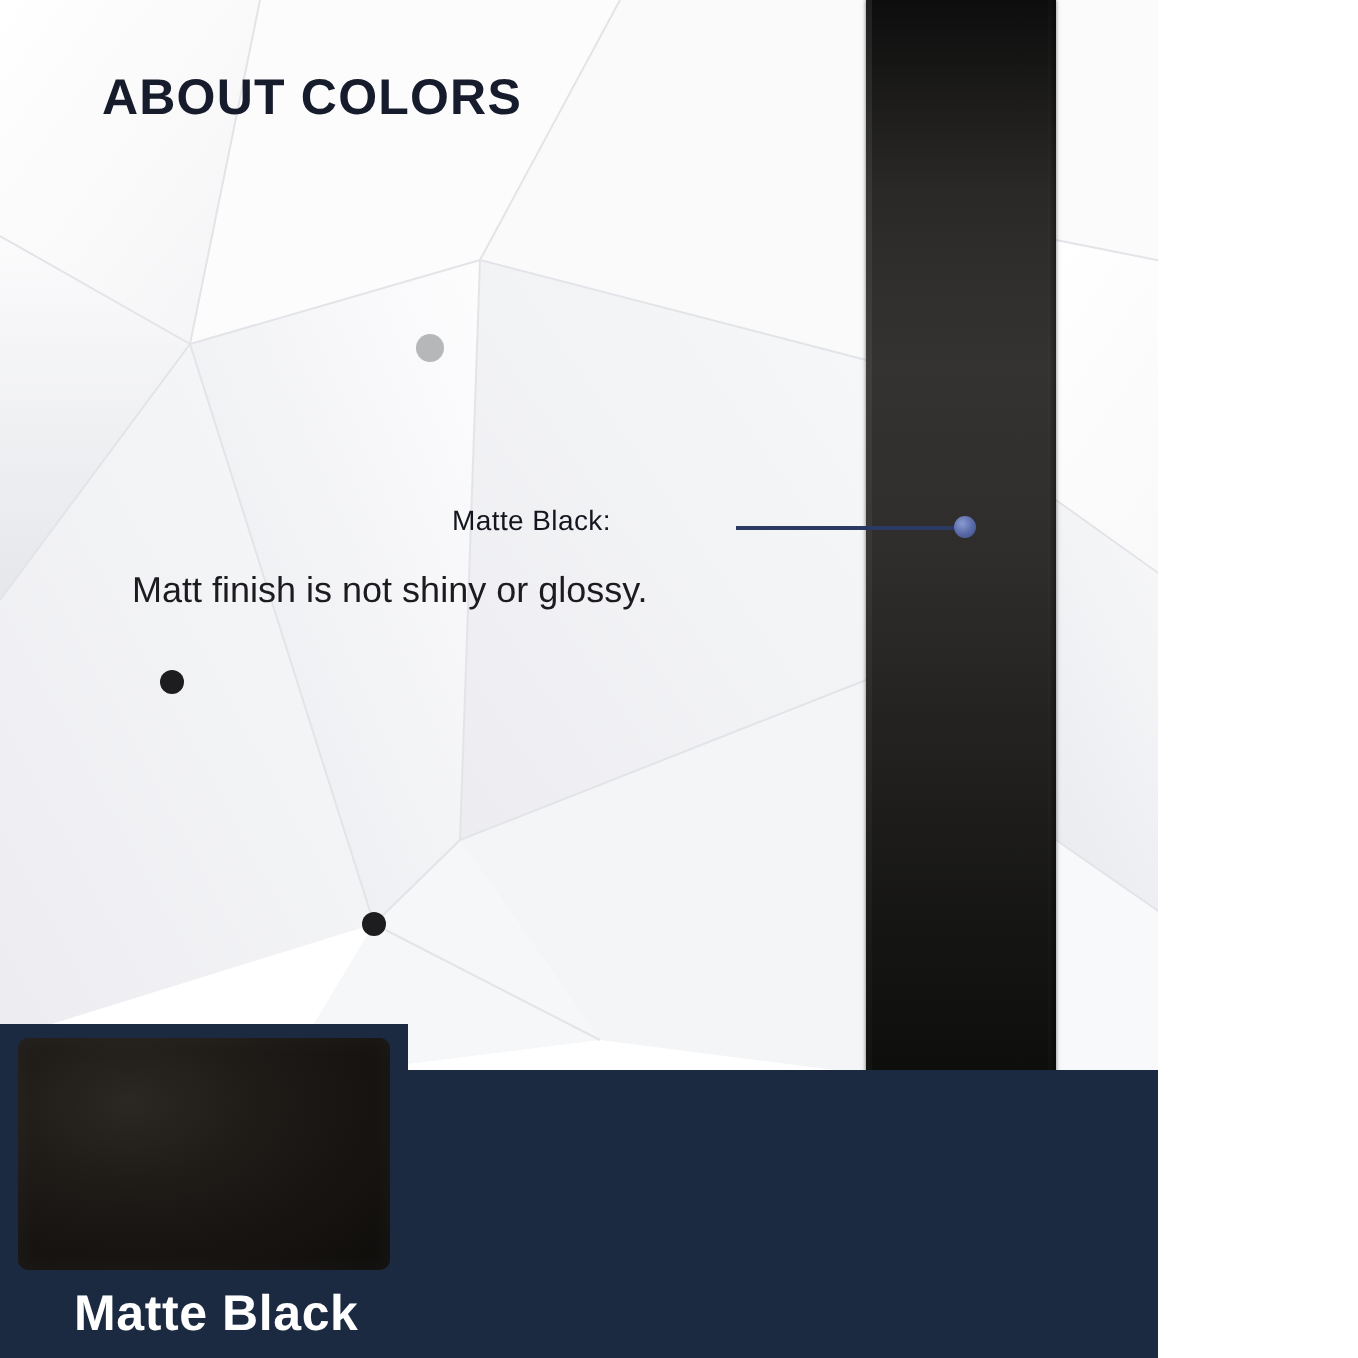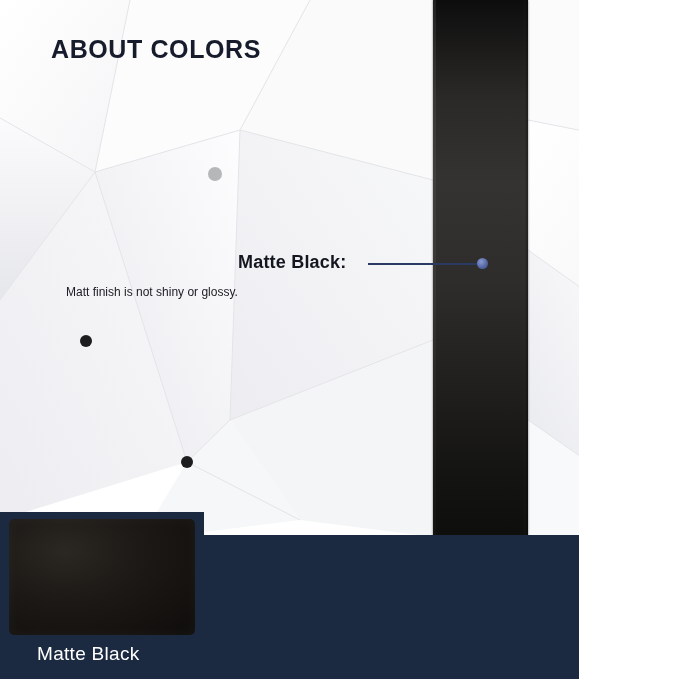--- a/index.html
+++ b/index.html
@@ -66,33 +66,33 @@
     content: "";
     position: absolute;
     right: 0; top: 0;
     width: 4px; height: 100%;
     background: linear-gradient(90deg, rgba(255,255,255,.02), rgba(0,0,0,.35));
   }
 
   
   #callout-title {
     position: absolute;
-    left: 238px;
+    left: 226px;
     top: 252px;
-    font-size: 18px;
-    font-weight: bold;
+    font-size: 14px;
+    font-weight: normal;
     color: #14161f;
     white-space: nowrap;
     letter-spacing: 0.2px;
   }
   #callout-desc {
     position: absolute;
     left: 66px;
     top: 285px;
-    font-size: 12px;
+    font-size: 18px;
     font-weight: normal;
     color: #1c1c20;
     white-space: nowrap;
   }
   #leader-line {
     position: absolute;
     left: 368px;
     top: 263px;
     width: 116px;
     height: 2px;
@@ -156,22 +156,22 @@
     height: 116px;
     border-radius: 5px;
     background:
       radial-gradient(ellipse at 30% 28%, #2b2722 0%, #1b1815 45%, #0f0d0b 100%);
     box-shadow: inset 0 0 14px rgba(255,255,255,0.045);
   }
   #featured-label {
     position: absolute;
     left: 37px;
     top: 131px;
-    font-size: 19px;
-    font-weight: normal;
+    font-size: 25px;
+    font-weight: bold;
     color: #ffffff;
     letter-spacing: 0.3px;
     white-space: nowrap;
   }
 </style>
 </head>
 <body>
 
 <div id="stage">
 

